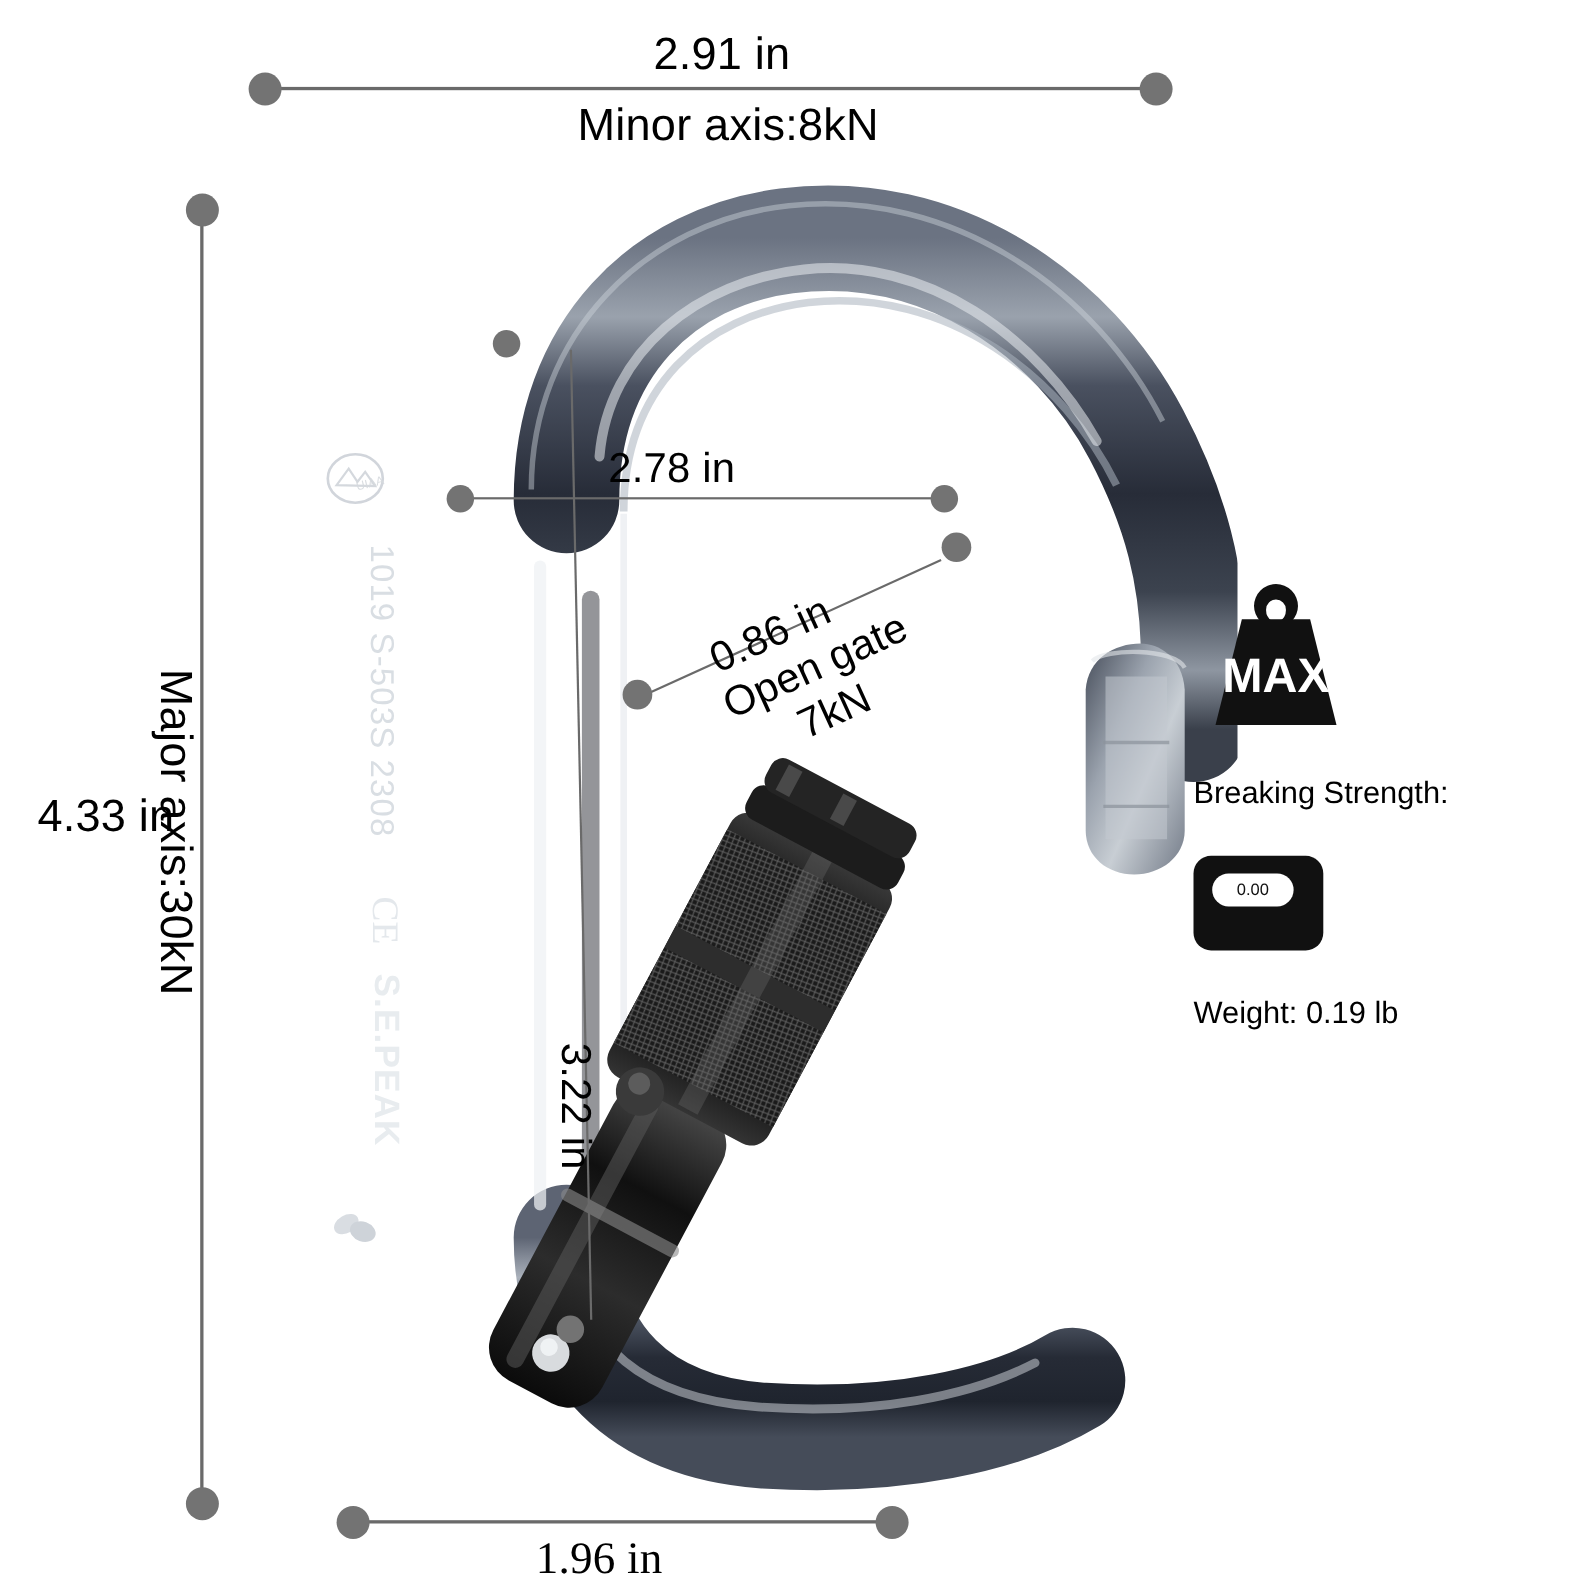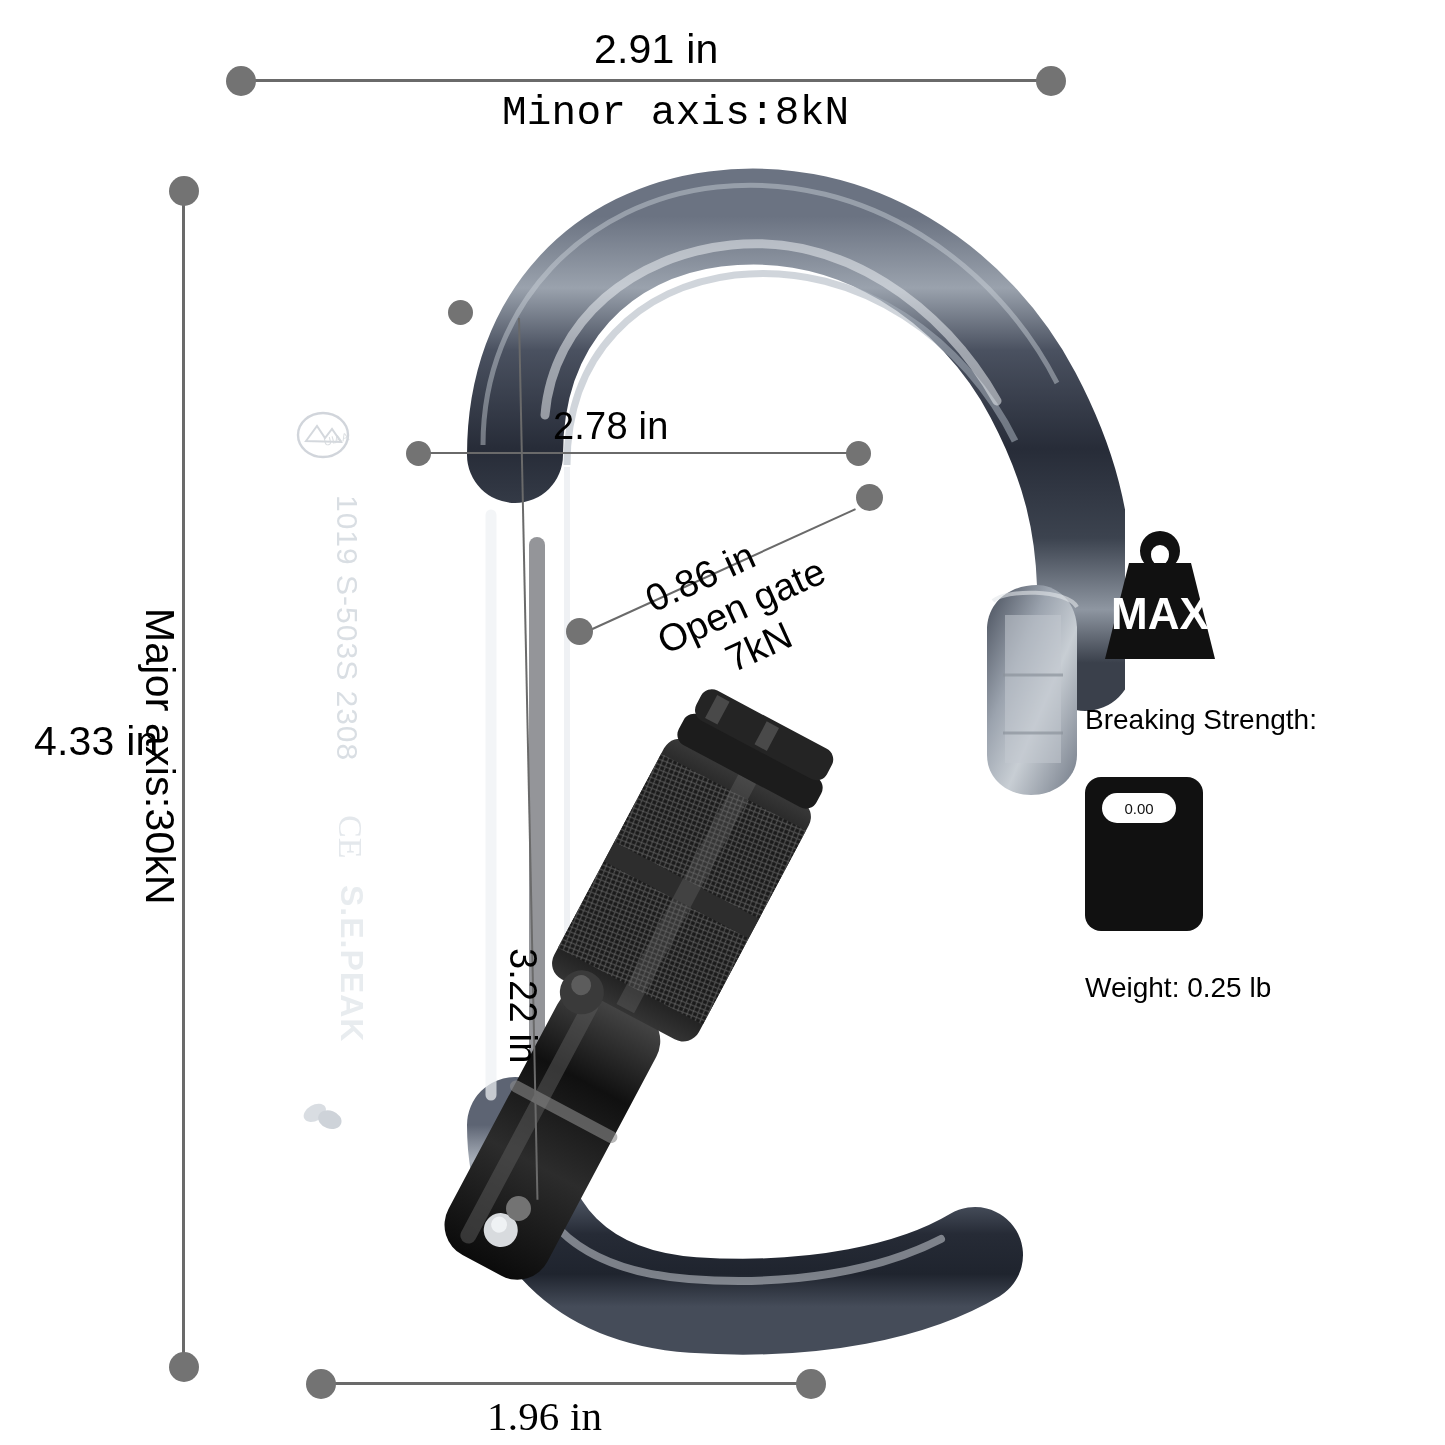--- a/index.html
+++ b/index.html
@@ -59,21 +59,21 @@
   .spec-icon-wrap { margin-bottom: 18px; }
   .spec-line {
     font-size: 28px;
     line-height: 46px;
     margin: 0;
   }
   .spec-gap { height: 34px; }
   .scale-icon {
     position: relative;
     width: 118px;
-    height: 154px;
+    height: 86px;
     border-radius: 16px;
     background: #111111;
   }
   .scale-display {
     position: absolute;
     left: 17px;
     top: 16px;
     width: 74px;
     height: 30px;
     border-radius: 15px;
@@ -270,21 +270,21 @@
           <circle cx="430" cy="906" r="10" fill="#6b6b6b" opacity=".7"></circle>
         </g>
       </g>
     </svg>
   </div>
 
   <div class="dline" style="left:240px; top:79px; width:812px; height:3px;"></div>
   <div class="dot" style="left:226px; top:66px; width:30px; height:30px;"></div>
   <div class="dot" style="left:1036px; top:66px; width:30px; height:30px;"></div>
   <div class="dlabel t-big" style="left:594px; top:26px;">2.91 in</div>
-  <div class="dlabel t-big" style="left:502px; top:90px;font-family:Liberation Mono, monospace;">Minor axis:8kN</div>
+  <div class="dlabel t-big" style="left:525px; top:90px;">Minor axis:8kN</div>
 
   <div class="dline" style="left:182px; top:190px; width:3px; height:1176px;"></div>
   <div class="dot" style="left:169px; top:176px; width:30px; height:30px;"></div>
   <div class="dot" style="left:169px; top:1352px; width:30px; height:30px;"></div>
   <div class="dlabel t-big" style="left:34px; top:718px;">4.33 in</div>
   <div class="dlabel t-big" style="left:183px; top:608px; transform:rotate(90deg); transform-origin:0 0;">Major axis:30kN</div>
 
   <div class="dline" style="left:320px; top:1382px; width:490px; height:3px;"></div>
   <div class="dot" style="left:306px; top:1369px; width:30px; height:30px;"></div>
   <div class="dot" style="left:796px; top:1369px; width:30px; height:30px;"></div>
@@ -324,16 +324,16 @@
     <p class="spec-line">Breaking Strength:</p>
 
     <div class="spec-gap"></div>
 
     <div class="scale-icon">
       <div class="scale-display">0.00</div>
     </div>
 
     <div class="spec-gap"></div>
 
-    <p class="spec-line">Weight: 0.25 lb</p>
+    <p class="spec-line">Weight: 0.19 lb</p>
   </div>
 
 </div>
 
 </body></html>

